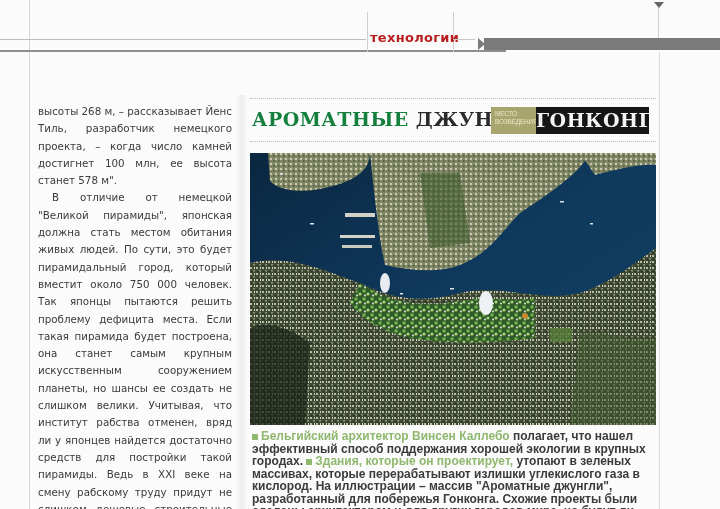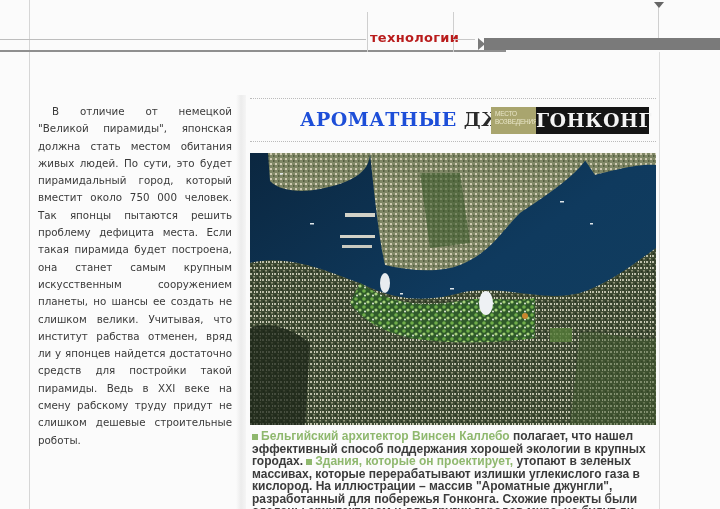--- a/index.html
+++ b/index.html
@@ -43,21 +43,21 @@
     .left-col .indent { text-indent: 14px; }
     .column-gutter { position: absolute; left: 236px; top: 95px; width: 10px; height: 414px; background: linear-gradient(to right, #fbfbfb, #ececec 50%, #f5f5f5); }
 
     
     .dotted-top { position: absolute; left: 250px; top: 98px; width: 406px; height: 0; border-top: 1.5px dotted #bbb; }
     .dotted-bottom { position: absolute; left: 250px; top: 141px; width: 406px; height: 0; border-top: 1.5px dotted #bbb; }
     .feature-title {
       position: absolute; left: 252px; top: 108px; font-family: "DejaVu Serif", serif;
       font-weight: bold; font-size: 19px; letter-spacing: 0.5px; white-space: nowrap;
     }
-    .feature-title .light { color: #1d4ed8; margin-left: 48px; }
+    .feature-title .light { color: #15803d; }
     .feature-title .dark { color: #2a2a2a; }
     .loc-box {
       position: absolute; left: 491px; top: 107px; width: 45px; height: 27px; background: #a9a56e;
       padding: 3px 0 0 4px; font-family: "Liberation Sans", sans-serif; font-size: 6.5px; line-height: 7.5px;
       color: #e9e6c8; text-transform: uppercase; letter-spacing: -0.2px;
     }
     .loc-name {
       position: absolute; left: 536px; top: 107px; width: 113px; height: 27px; background: #151515;
       color: #f4f4f4; font-family: "DejaVu Serif", serif; font-weight: bold; font-size: 19px;
       line-height: 27px; text-align: center; letter-spacing: 0.5px;
@@ -89,20 +89,21 @@
 <div class="section-label">технологии</div>
 <div class="header-line-r"></div>
 <div class="header-bar-dark"></div>
 <div class="header-bar-notch"></div>
 <div class="header-bar-arrow"></div>
 <div class="page-marker-line"></div>
 <div class="page-marker-arrow"></div>
 <div class="right-margin-line"></div>
 
 <div class="left-col">
+  <p>высоты 268 м, – рассказывает Йенс Тиль, разработчик немецкого проекта, – когда число камней достигнет 100 млн, ее высота станет 578 м".</p>
   <p class="indent">В отличие от немецкой "Великой пирамиды", японская должна стать местом обитания живых людей. По сути, это будет пирамидальный город, который вместит около 750 000 человек. Так японцы пытаются решить проблему дефицита места. Если такая пирамида будет построена, она станет самым крупным искусственным сооружением планеты, но шансы ее создать не слишком велики. Учитывая, что институт рабства отменен, вряд ли у японцев найдется достаточно средств для постройки такой пирамиды. Ведь в XXI веке на смену рабскому труду придут не слишком дешевые строительные роботы.</p>
 
 </div>
 <div class="column-gutter"></div>
 
 <div class="dotted-top"></div>
 <div class="feature-title">
   <span class="light">АРОМАТНЫЕ</span>
   <span class="dark">ДЖУНГЛИ</span>
 </div>

